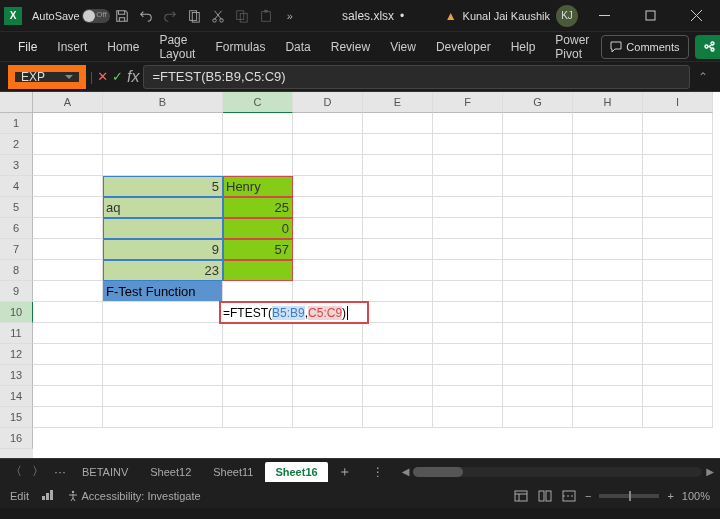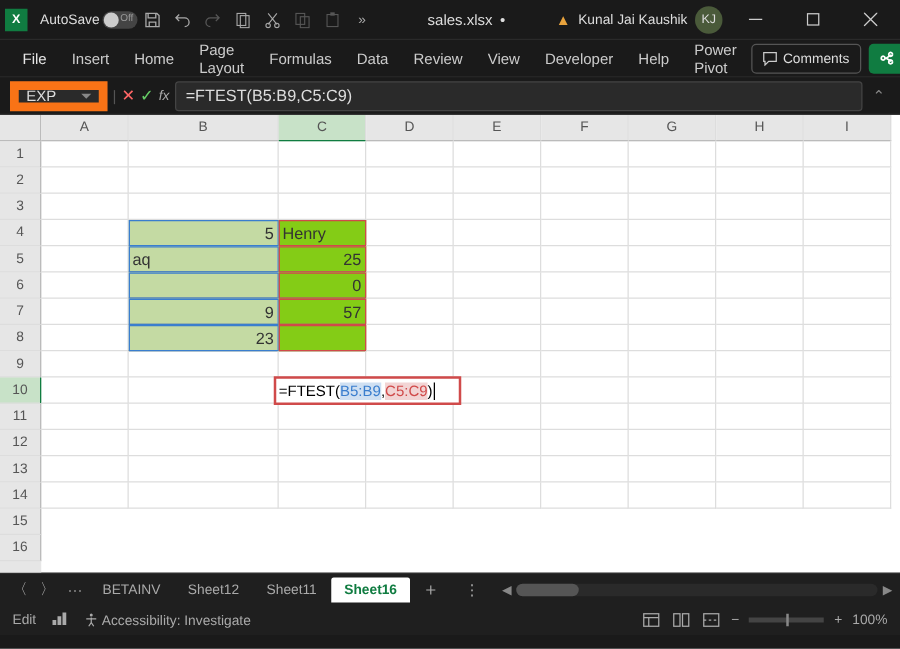--- a/index.html
+++ b/index.html
@@ -26,21 +26,21 @@
 .ribbon-right { margin-left: auto; display: flex; gap: 6px; }
 .comments-btn { border: 1px solid #555; padding: 3px 8px; border-radius: 4px; font-size: 11px; display: flex; align-items: center; gap: 4px; }
 .share-btn { width: 32px; height: 24px; background: #107c41; border-radius: 4px; display: flex; align-items: center; justify-content: center; }
 
 .formula-row { height: 30px; background: #1a1a1a; display: flex; align-items: center; padding: 4px 8px; gap: 4px; border-bottom: 1px solid #333; }
 .namebox { width: 78px; height: 24px; background: #2a2a2a; border: 7px solid #f97316; display: flex; align-items: center; padding: 0 6px; font-size: 12px; position: relative; }
 .namebox::after { content: ''; position: absolute; right: 6px; top: 50%; transform: translateY(-50%); border-left: 4px solid transparent; border-right: 4px solid transparent; border-top: 4px solid #888; }
 .fx-ctrl { display: flex; align-items: center; gap: 4px; }
 .fx-x { color: #f66; font-size: 13px; cursor: pointer; }
 .fx-check { color: #6c6; font-size: 13px; cursor: pointer; }
-.fx-label { font-style: italic; font-size: 11px; color: #aaa; }
+.fx-label { font-style: italic; font-size: 16px; color: #aaa; }
 .formula-input { flex: 1; height: 24px; background: #2a2a2a; border: 1px solid #444; border-radius: 3px; padding: 0 8px; font-size: 13px; display: flex; align-items: center; }
 .fbar-expand { width: 18px; color: #888; text-align: center; cursor: pointer; }
 
 .grid-area { height: 366px; background: #fff; position: relative; display: flex; }
 .rowhdrs { width: 33px; background: #e6e6e6; }
 .corner { height: 21px; background: #e6e6e6; border-right: 1px solid #bbb; border-bottom: 1px solid #bbb; }
 .rowhdr { height: 21px; border-right: 1px solid #bbb; border-bottom: 1px solid #ddd; display: flex; align-items: center; justify-content: center; font-size: 11px; color: #555; background: #e6e6e6; }
 .rowhdr.sel { background: #c8e2c8; border-right-color: #107c41; }
 .cols { flex: 1; }
 .colhdrs { height: 21px; display: flex; }
@@ -322,20 +322,31 @@
           <div class="cell c-green rng-red"></div>
           <div class="cell"></div>
           <div class="cell"></div>
           <div class="cell"></div>
           <div class="cell"></div>
           <div class="cell"></div>
           <div class="cell"></div>
         </div>
       <div class="row">
           <div class="cell"></div>
+          <div class="cell wide ft-label">F-Test Function</div>
+          <div class="cell"></div>
+          <div class="cell"></div>
+          <div class="cell"></div>
+          <div class="cell"></div>
+          <div class="cell"></div>
+          <div class="cell"></div>
+          <div class="cell"></div>
+        </div>
+      <div class="row">
+          <div class="cell"></div>
           <div class="cell wide"></div>
           <div class="cell"></div>
           <div class="cell"></div>
           <div class="cell"></div>
           <div class="cell"></div>
           <div class="cell"></div>
           <div class="cell"></div>
           <div class="cell"></div>
         </div>
       <div class="row">

